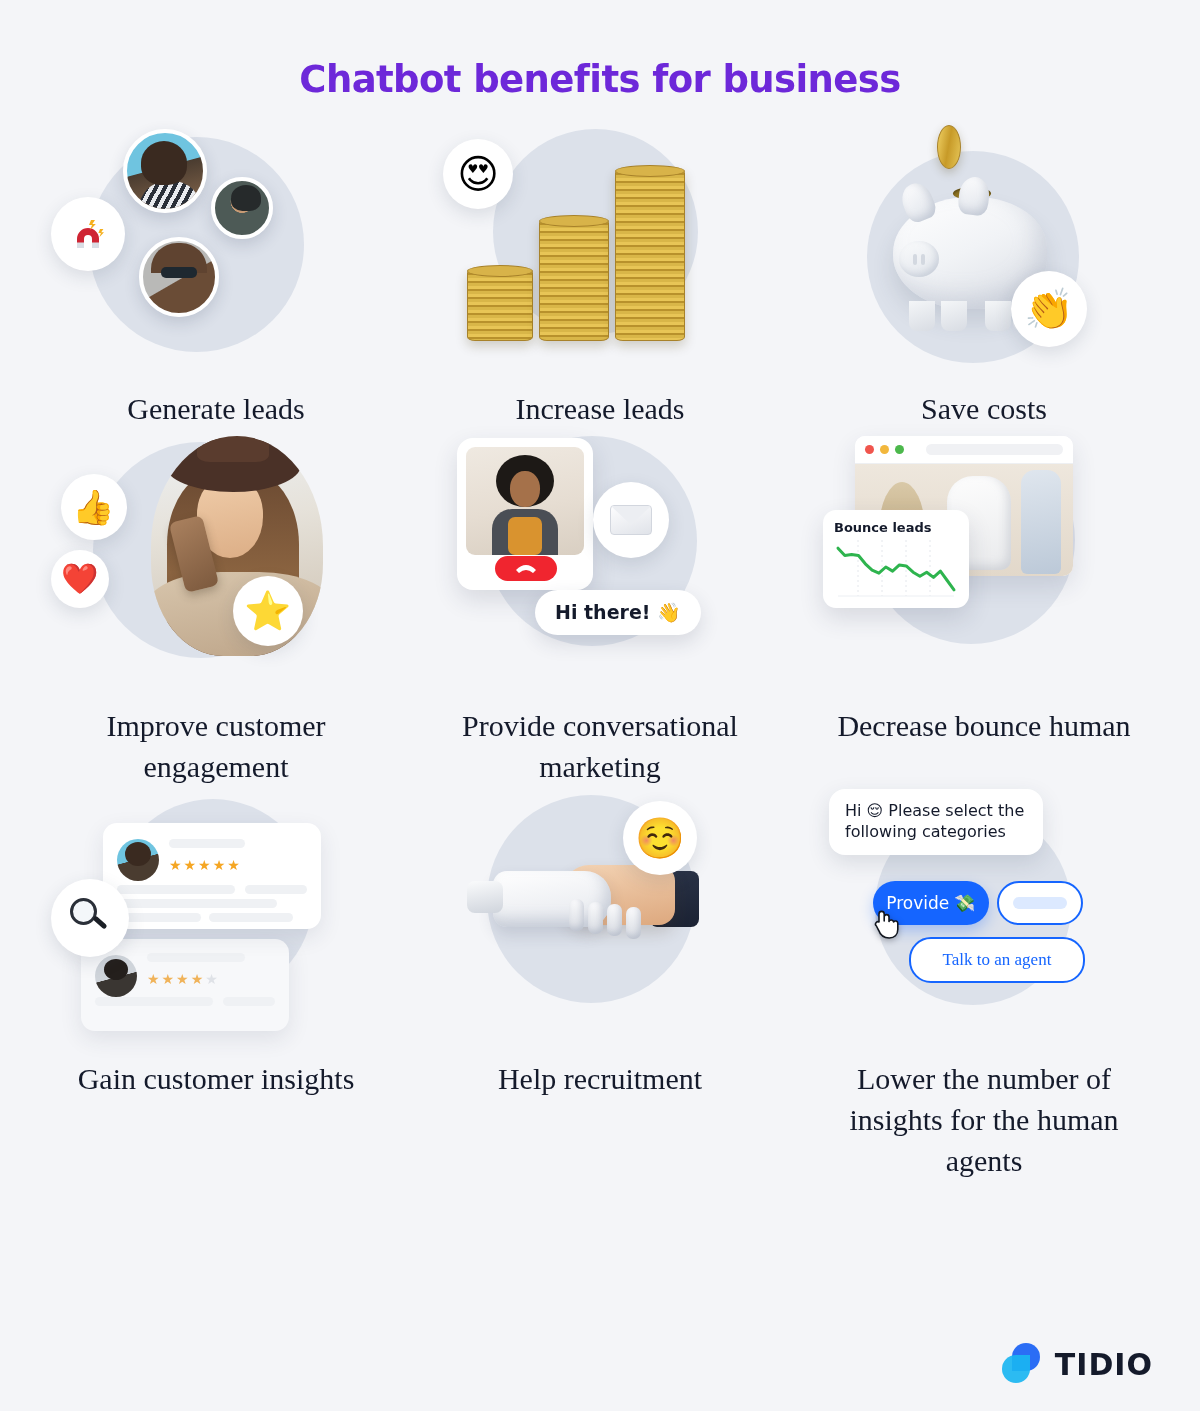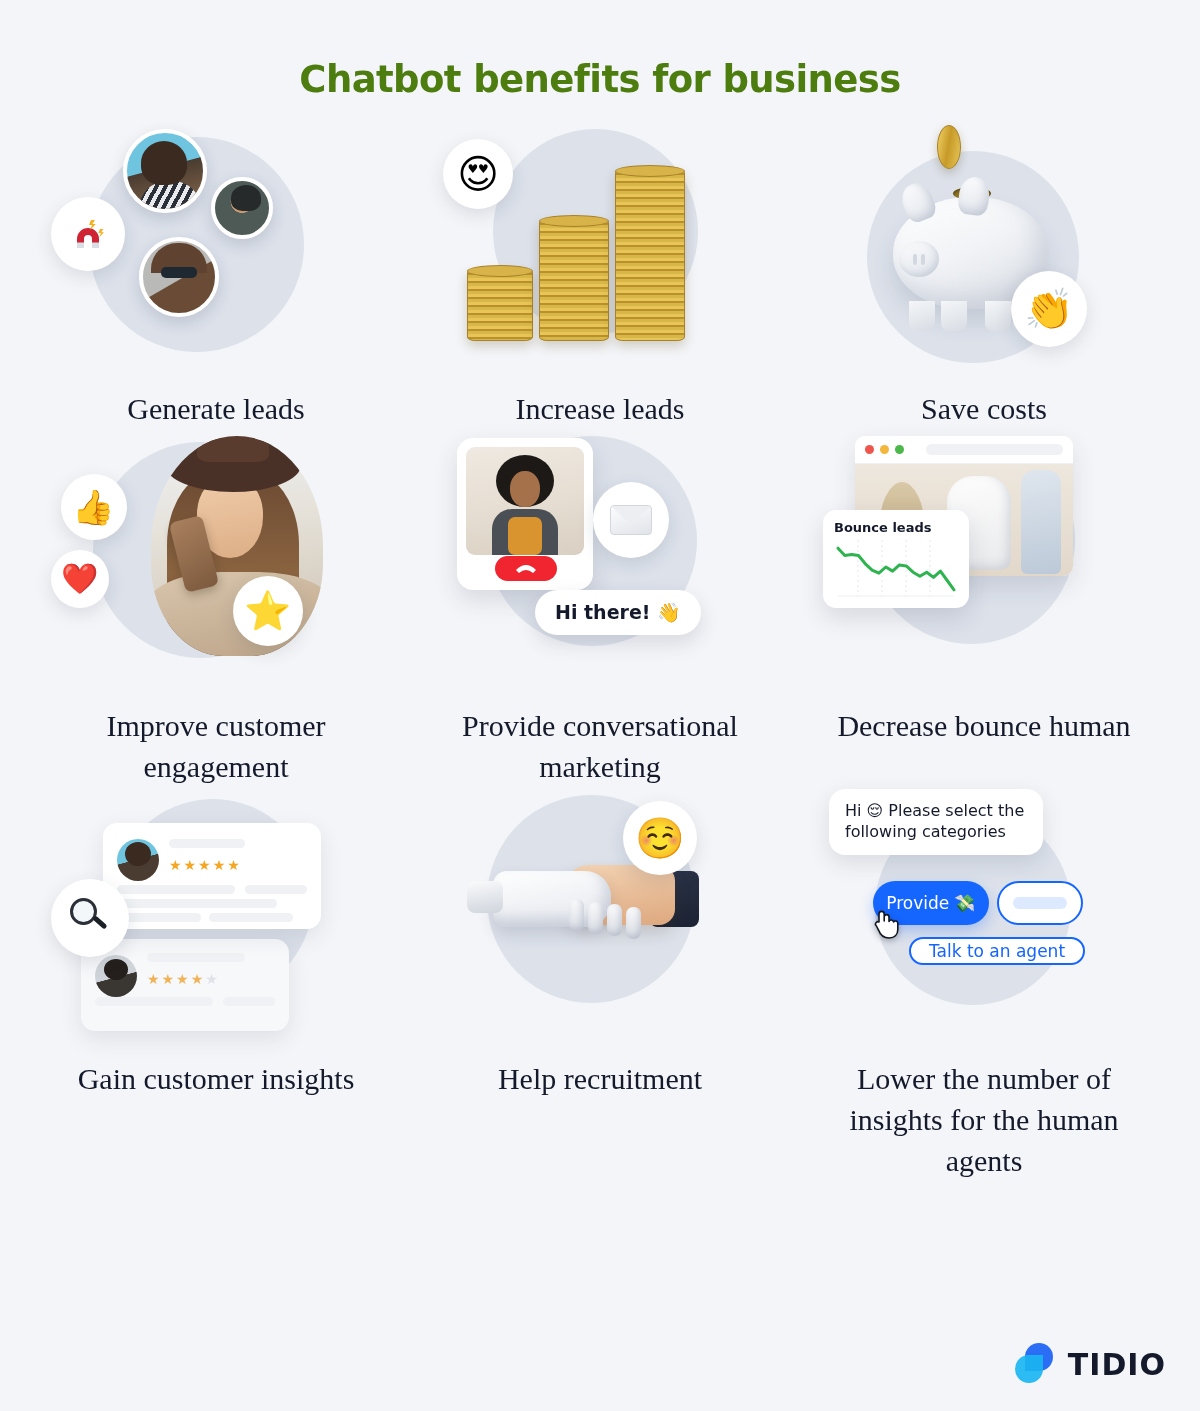--- a/index.html
+++ b/index.html
@@ -13,21 +13,21 @@
     position: relative;
   }
 
   
   .page-title {
     text-align: center;
     font-family: "DejaVu Sans", sans-serif;
     font-weight: 700;
     font-size: 37px;
     letter-spacing: -0.6px;
-    color: #4d7c0f;
+    color: #6d28d9;
     padding-top: 58px;
   }
 
   
   .grid {
     display: grid;
     grid-template-columns: repeat(3, 1fr);
     row-gap: 0px;
     padding: 0 24px;
     margin-top: 18px;
@@ -394,31 +394,31 @@
     left: 54px; top: 94px; width: 116px; height: 44px;
     background: #1565ff; color: #fff;
     box-shadow: 0 6px 14px rgba(21,101,255,.28);
   }
   .chip-blank {
     left: 178px; top: 94px; width: 86px; height: 44px;
     background: #fff; border: 2px solid #1565ff;
   }
   .chip-blank .inner { width: 54px; height: 12px; border-radius: 7px; background: #dce9ff; }
   .chip-agent {
-    left: 90px; top: 150px; width: 176px; height: 28px;
-    background: #fff; border: 2px solid #1565ff; color: #1565ff;
+    left: 90px; top: 150px; width: 176px; height: 46px;
+    background: #fff; border: 2px solid #1565ff; color: #1565ff; font-family: Liberation Serif, serif;
   }
   .cursor {
     position: absolute; left: 54px; top: 122px; width: 26px; height: 30px;
     font-size: 24px; line-height: 1; filter: drop-shadow(0 2px 3px rgba(0,0,0,.28));
   }
 
   
   .logo {
-    position: absolute; right: 34px; bottom: 26px;
+    position: absolute; right: 47px; bottom: 26px;
     display: flex; align-items: center; gap: 11px;
   }
   .logo-mark { position: relative; width: 42px; height: 42px; }
   .logo-mark .sq-dark {
     position: absolute; left: 10px; top: 0; width: 28px; height: 28px;
     background: #2b6df5; border-radius: 14px 14px 14px 0;
   }
   .logo-mark .sq-cyan {
     position: absolute; left: 0; top: 12px; width: 28px; height: 28px;
     background: #1ab5f1; border-radius: 14px 0 14px 14px; opacity: .92;

